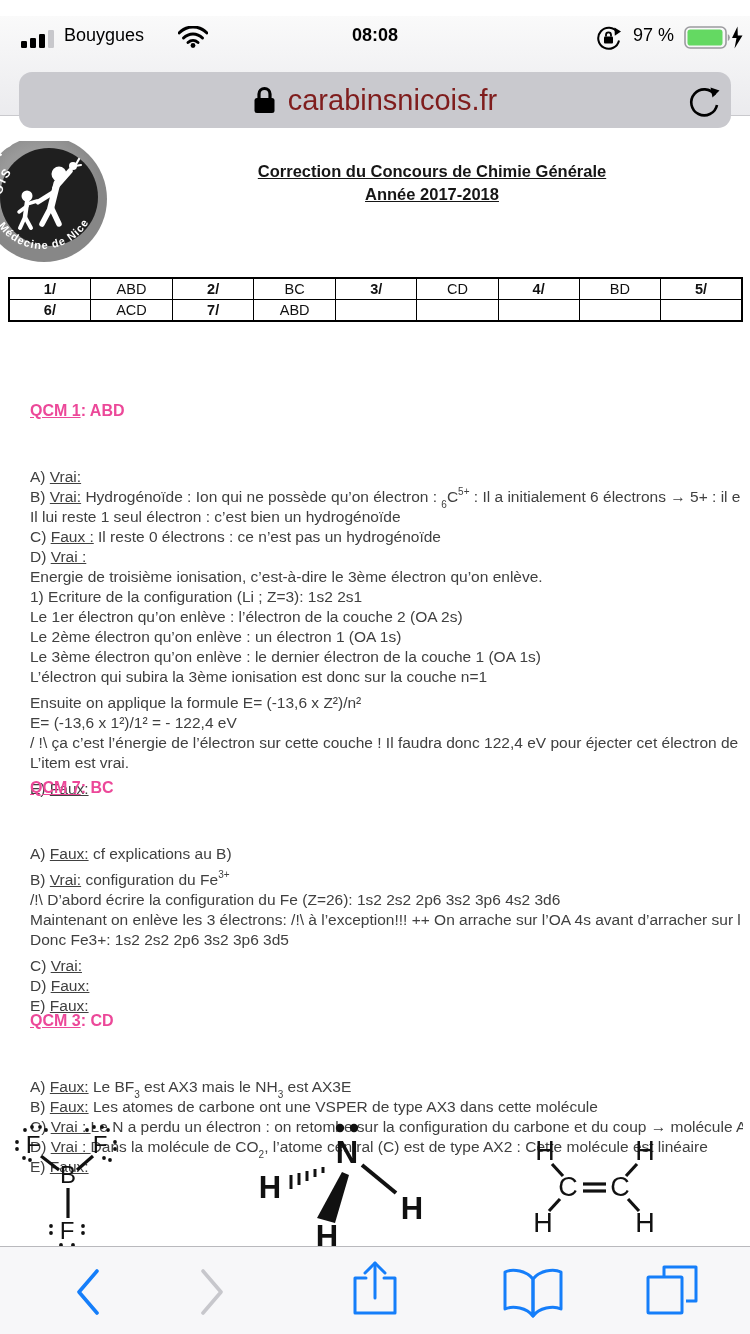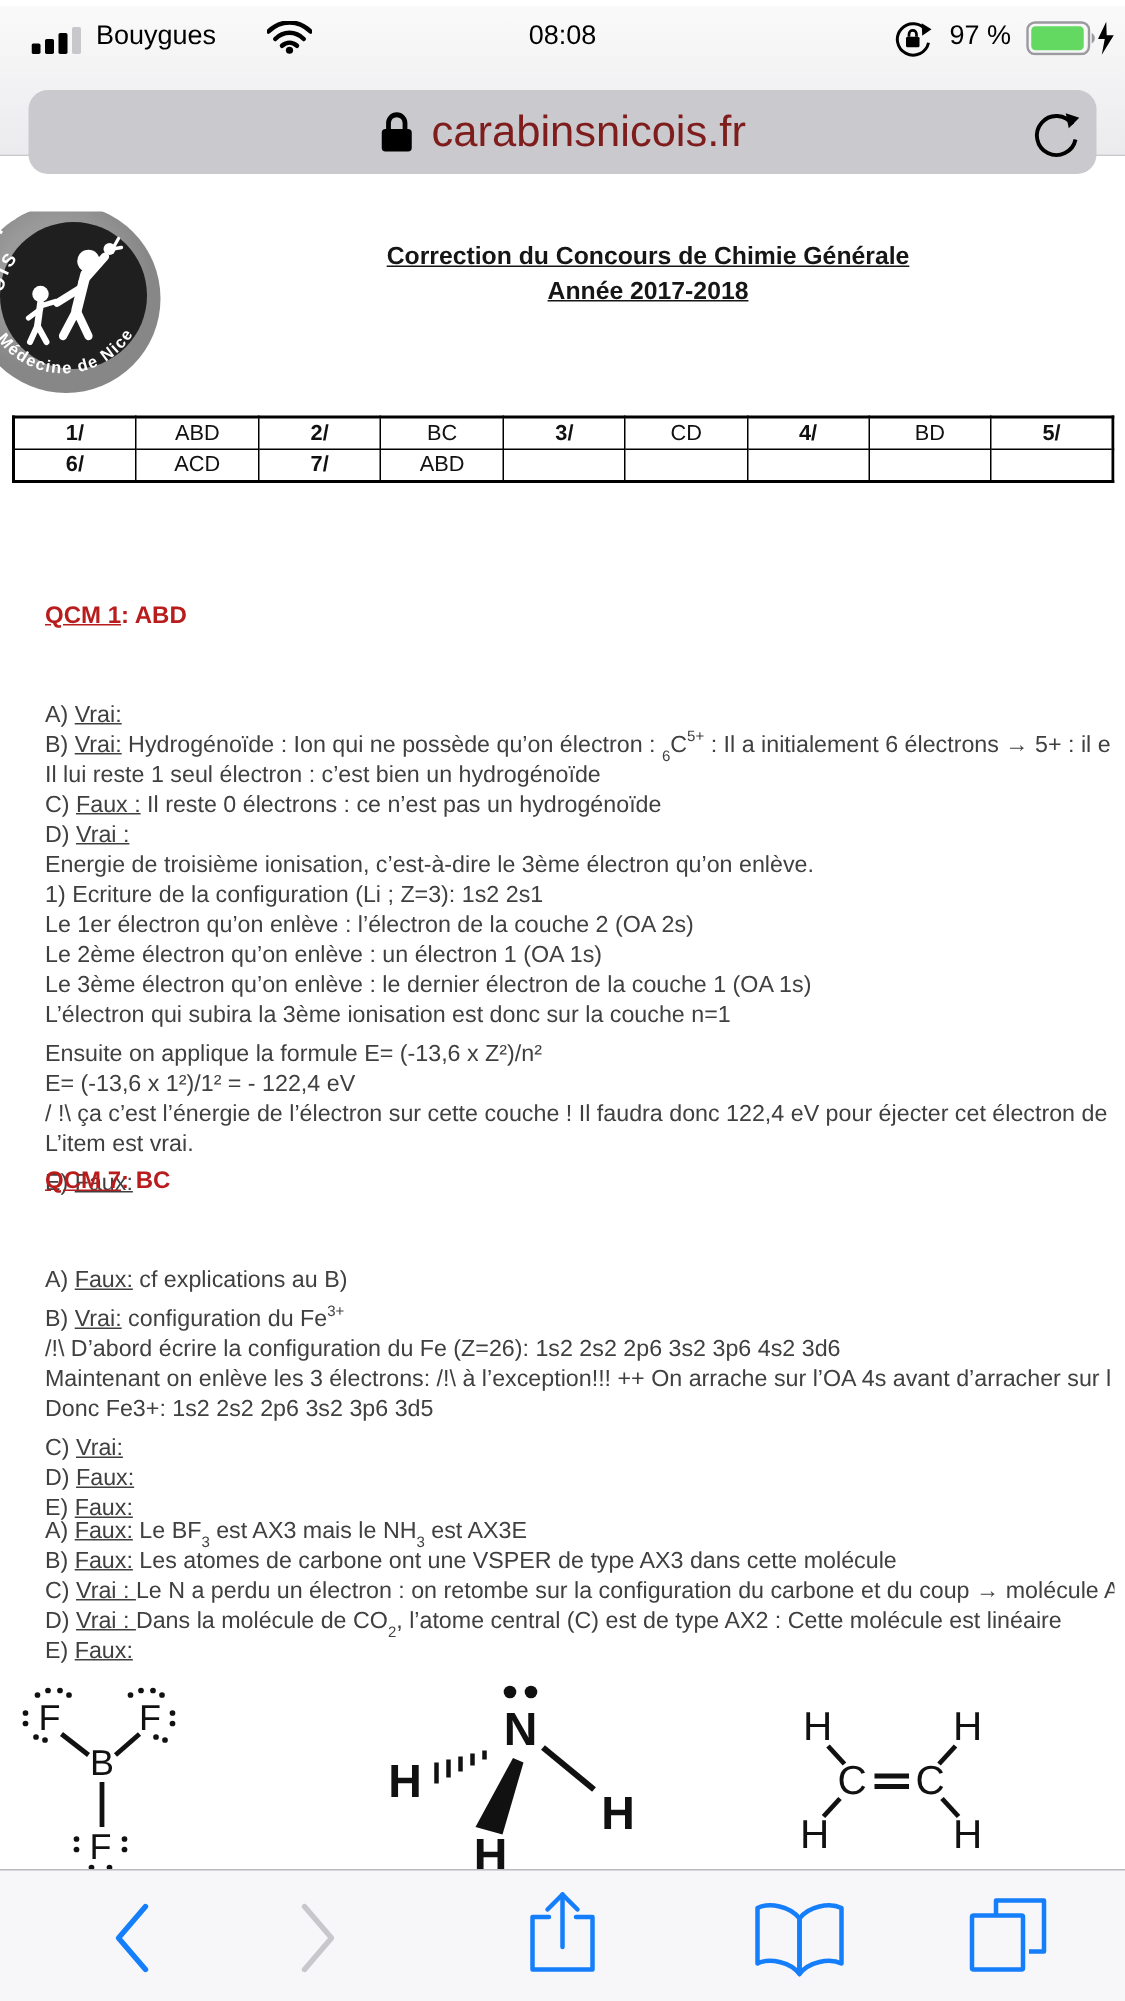--- a/index.html
+++ b/index.html
@@ -3,27 +3,27 @@
 <meta charset="utf-8">
 <style>
   html,body{margin:0;padding:0;}
   body{
     width:750px;height:1334px;position:relative;overflow:hidden;
     background:#fff;font-family:"Liberation Sans",sans-serif;
     -webkit-font-smoothing:antialiased;
   }
   
   .chrome{
-    position:absolute;top:4px;left:0;width:750px;height:100px;
+    position:absolute;top:16px;left:0;width:750px;height:100px;
     background:linear-gradient(#fafafa,#ebebee);
     border-bottom:1px solid #c9c9cd;box-sizing:border-box;
   }
   .carrier{position:absolute;left:64px;top:9px;font-size:18px;color:#000;}
   .clock{position:absolute;left:0;top:9px;width:750px;text-align:center;
-    font-size:18px;font-weight:400;color:#000;}
+    font-size:18px;font-weight:700;color:#000;}
   .batt-pct{position:absolute;left:633px;top:9px;font-size:18px;color:#000;}
   .url-pill{
     position:absolute;left:19px;top:56px;width:712px;height:56px;
     background:#c9c9ce;border-radius:13px;display:flex;align-items:center;
     justify-content:center;
   }
   .url-text{font-size:29px;color:#7f1d1d;margin-left:12px;}
   .reload{position:absolute;right:10px;top:13px;width:34px;height:34px;background:none;border:none;padding:0;cursor:pointer;}
   
   .page{position:absolute;top:141px;left:0;width:750px;height:1105px;background:#fff;overflow:hidden;}
@@ -31,21 +31,21 @@
   .logo{position:absolute;left:-20px;top:-6px;width:128px;height:128px;}
   .doc-title{position:absolute;top:19px;left:0;width:864px;text-align:center;
     font-size:16.5px;font-weight:bold;color:#161616;line-height:23px;}
   .doc-title div{text-decoration:underline;}
   .answers{position:absolute;top:136px;left:8px;border-collapse:collapse;
     border:2px solid #000;table-layout:fixed;}
   .answers td{width:86px;height:20px;border:1px solid #000;text-align:center;
     font-size:14.5px;color:#111;padding:0;white-space:nowrap;overflow:hidden;}
   .answers td.num{font-weight:bold;}
   .sec{position:absolute;left:30px;white-space:pre;}
-  .sec-h{font-size:16px;font-weight:bold;color:#b91c1c;height:20px;line-height:20px;
+  .sec-h{font-size:16px;font-weight:bold;color:#ec4899;height:20px;line-height:20px;
     margin-bottom:10px;white-space:pre;}
   .line{height:20px;line-height:20px;font-size:15.5px;color:#404040;white-space:pre;}
   .line.blank{height:6px;}
   .u{text-decoration:underline;}
   .b{font-weight:bold;}
   sup{font-size:10px;position:relative;top:-1px;vertical-align:super;line-height:0;}
   sub{font-size:10px;position:relative;top:2px;vertical-align:sub;line-height:0;}
   .molecules{position:absolute;top:975px;left:0;}
   
   .toolbar{
@@ -177,20 +177,21 @@
 
   <div class="sec" style="top:224px">
     <div class="sec-h"><span class="u">QCM 1</span><span>: ABD</span></div>
     <div><div class="line"><span>A) </span><span class="u">Vrai:</span></div><div class="line"><span>B) </span><span class="u">Vrai:</span><span> Hydrogénoïde : Ion qui ne possède qu’on électron : </span><sub>6</sub><span>C</span><sup>5+</sup><span> : Il a initialement 6 électrons </span><span class="b">→</span><span> 5+ : il e</span></div><div class="line"><span>Il lui reste 1 seul électron : c’est bien un hydrogénoïde</span></div><div class="line"><span>C) </span><span class="u">Faux :</span><span> Il reste 0 électrons : ce n’est pas un hydrogénoïde</span></div><div class="line"><span>D) </span><span class="u">Vrai :</span></div><div class="line"><span>Energie de troisième ionisation, c’est-à-dire le 3ème électron qu’on enlève.</span></div><div class="line"><span>1) Ecriture de la configuration (Li ; Z=3): 1s2 2s1</span></div><div class="line"><span>Le 1er électron qu’on enlève : l’électron de la couche 2 (OA 2s)</span></div><div class="line"><span>Le 2ème électron qu’on enlève : un électron 1 (OA 1s)</span></div><div class="line"><span>Le 3ème électron qu’on enlève : le dernier électron de la couche 1 (OA 1s)</span></div><div class="line"><span>L’électron qui subira la 3ème ionisation est donc sur la couche n=1</span></div><div class="line blank"></div><div class="line"><span>Ensuite on applique la formule E= (-13,6 x Z²)/n²</span></div><div class="line"><span>E= (-13,6 x 1²)/1² = - 122,4 eV</span></div><div class="line"><span>/ !\ ça c’est l’énergie de l’électron sur cette couche ! Il faudra donc 122,4 eV pour éjecter cet électron de</span></div><div class="line"><span>L’item est vrai.</span></div><div class="line blank"></div><div class="line"><span>E) </span><span class="u">Faux:</span></div></div>
   </div>
   <div class="sec" style="top:601px">
     <div class="sec-h"><span class="u">QCM 7</span><span>: BC</span></div>
     <div><div class="line"><span>A) </span><span class="u">Faux:</span><span> cf explications au B)</span></div><div class="line blank"></div><div class="line"><span>B) </span><span class="u">Vrai:</span><span> configuration du Fe</span><sup>3+</sup></div><div class="line"><span>/!\ D’abord écrire la configuration du Fe (Z=26): 1s2 2s2 2p6 3s2 3p6 4s2 3d6</span></div><div class="line"><span>Maintenant on enlève les 3 électrons: /!\ à l’exception!!! ++ On arrache sur l’OA 4s avant d’arracher sur l</span></div><div class="line"><span>Donc Fe3+: 1s2 2s2 2p6 3s2 3p6 3d5</span></div><div class="line blank"></div><div class="line"><span>C) </span><span class="u">Vrai:</span></div><div class="line"><span>D) </span><span class="u">Faux:</span></div><div class="line"><span>E) </span><span class="u">Faux:</span></div></div>
   </div>
   <div class="sec" style="top:834px">
+    <div class="sec-h"><span class="u">QCM 3</span><span>: CD</span></div>
     <div><div class="line"><span>A) </span><span class="u">Faux:</span><span> Le BF</span><sub>3</sub><span> est AX3 mais le NH</span><sub>3</sub><span> est AX3E</span></div><div class="line"><span>B) </span><span class="u">Faux:</span><span> Les atomes de carbone ont une VSPER de type AX3 dans cette molécule</span></div><div class="line"><span>C) </span><span class="u">Vrai : </span><span>Le N a perdu un électron : on retombe sur la configuration du carbone et du coup </span><span class="b">→</span><span> molécule A</span></div><div class="line"><span>D) </span><span class="u">Vrai : </span><span>Dans la molécule de CO</span><sub>2</sub><span>, l’atome central (C) est de type AX2 : Cette molécule est linéaire</span></div><div class="line"><span>E) </span><span class="u">Faux:</span></div></div>
   </div>
 
   <svg class="molecules" width="743" height="132" viewBox="0 0 743 132">
 
     <g font-family="Liberation Sans, sans-serif" font-size="24" fill="#111">
       <text x="33" y="37" text-anchor="middle">F</text>
       <text x="100" y="37" text-anchor="middle">F</text>
       <text x="68" y="67" text-anchor="middle">B</text>
       <text x="67" y="123" text-anchor="middle">F</text>

